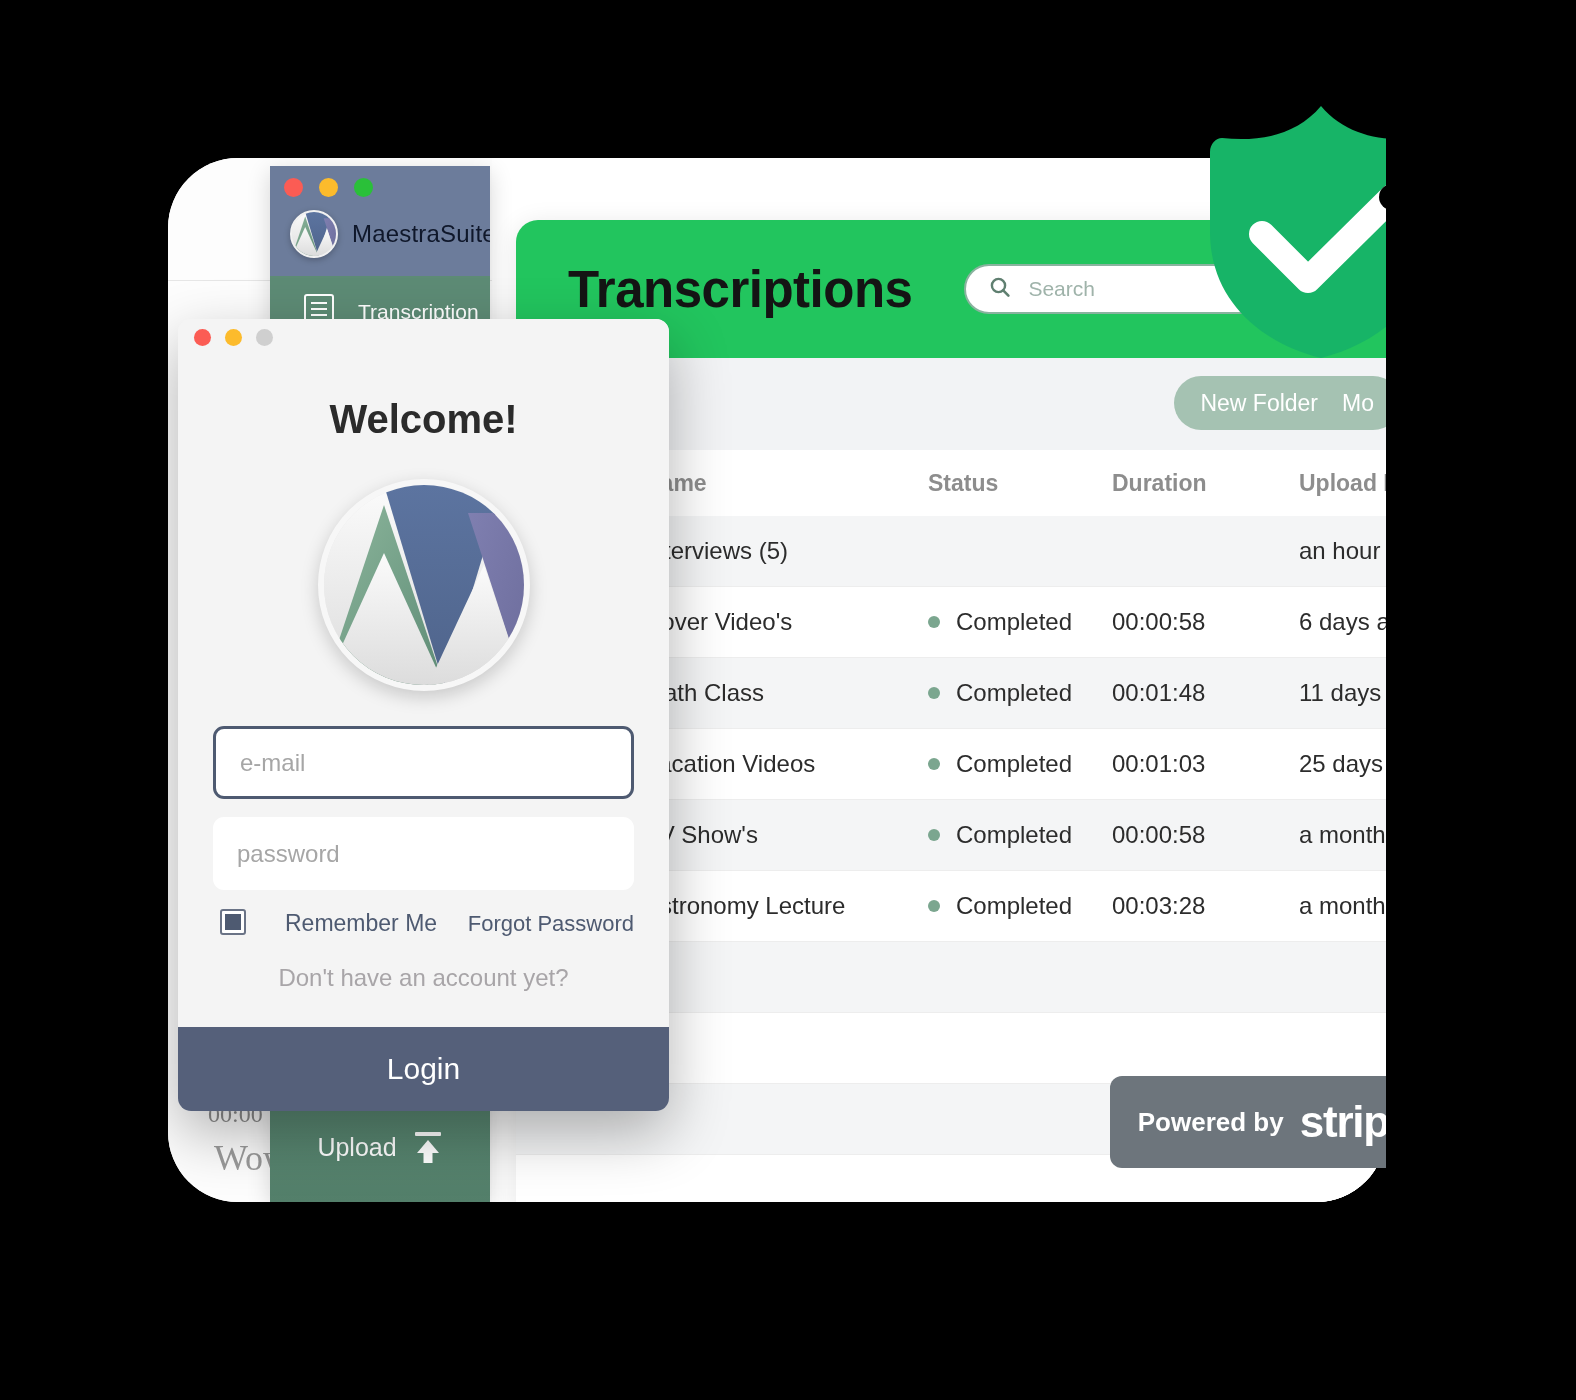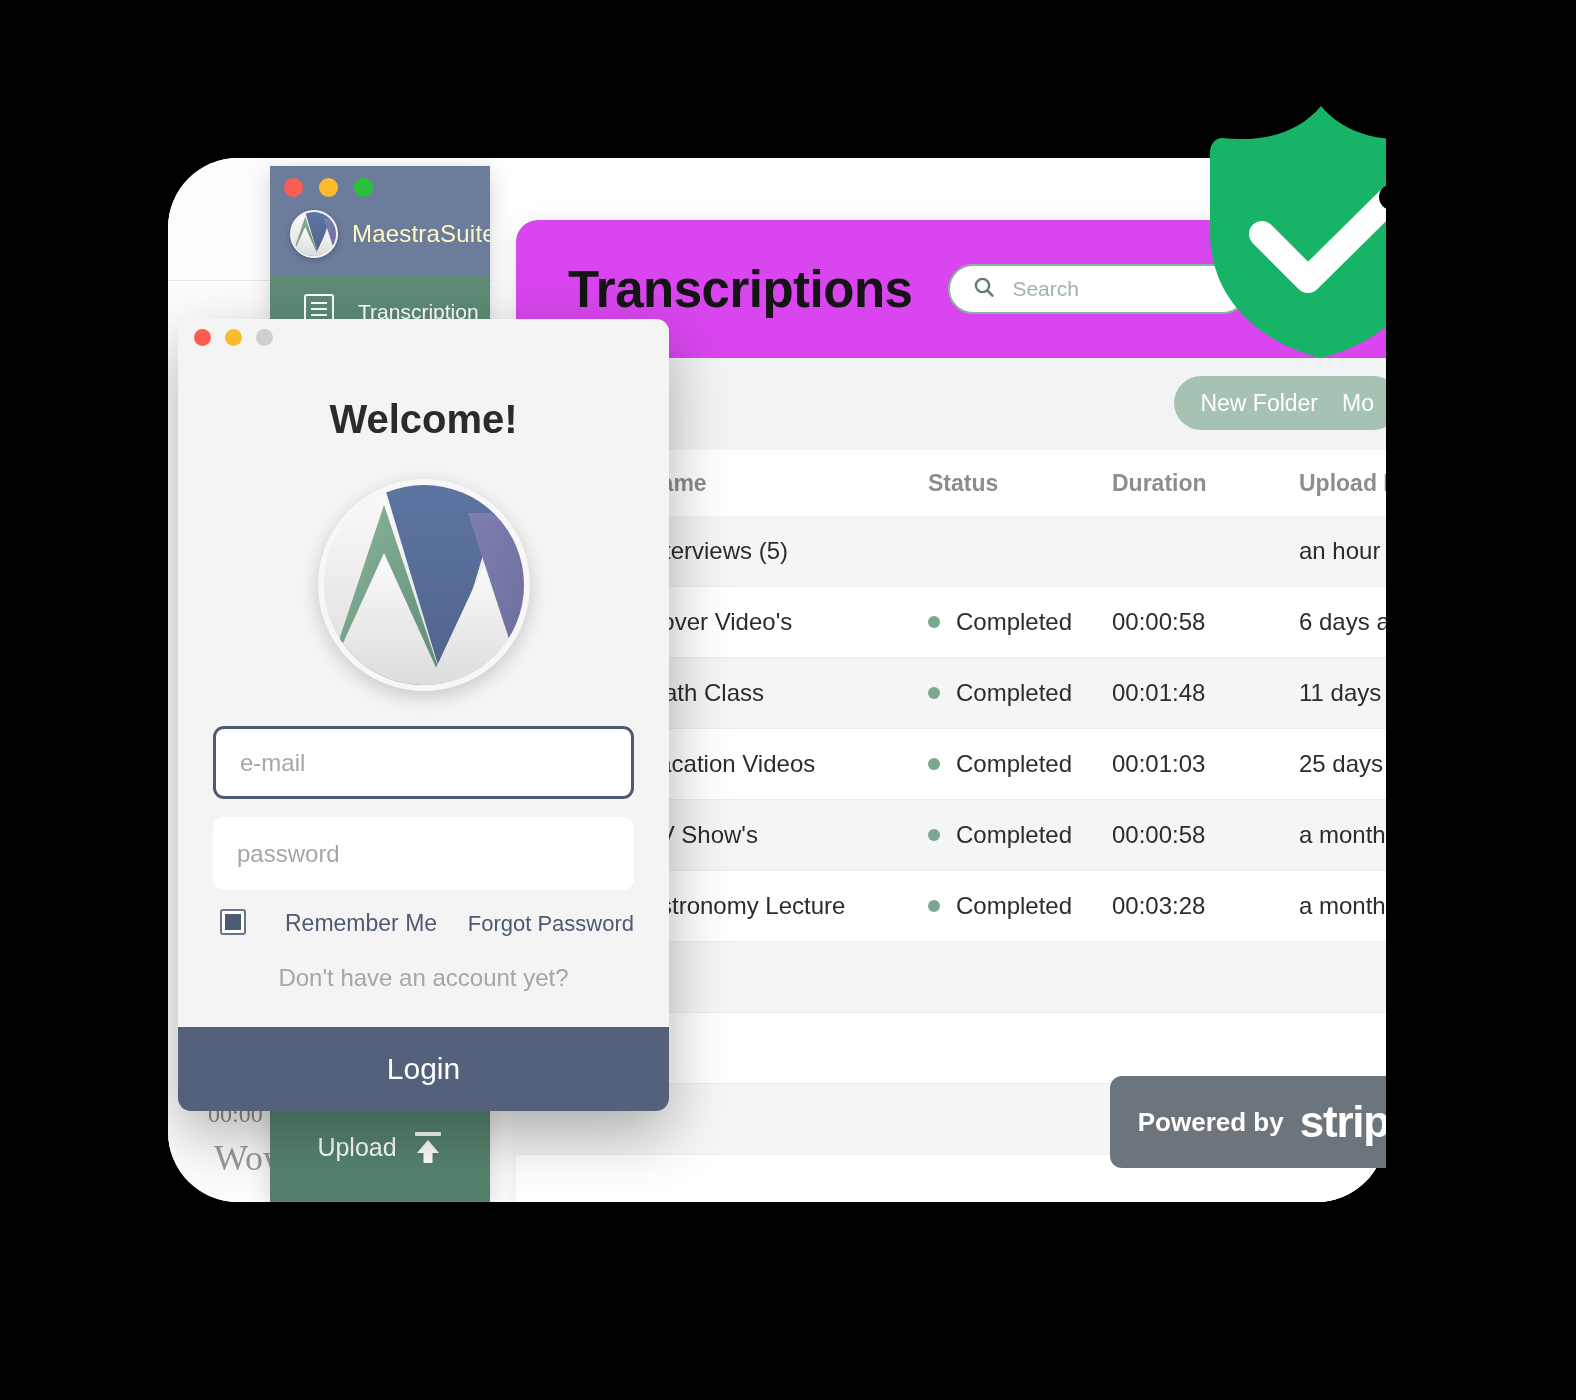--- a/index.html
+++ b/index.html
@@ -95,21 +95,21 @@
   .logo-circle {
     border-radius: 50%;
     background: #e9e9e9;
     box-shadow: 0 2px 6px rgba(0,0,0,0.25);
     overflow: hidden;
     position: relative;
     flex: none;
   }
   #sidebar-logo { width: 44px; height: 44px; border: 2px solid #f1f1f1; }
   #sidebar-brand-name {
-    color: #fef9c3;
+    color: #0f172a;
     font-size: 24px;
     letter-spacing: 0.2px;
     white-space: nowrap;
   }
 
   #sidebar-body {
     position: absolute;
     left: 0;
     top: 110px;
     width: 100%;
@@ -199,25 +199,25 @@
     bottom: 22px;
     background: #ffffff;
     border-radius: 22px 22px 0 0;
     box-shadow: 0 4px 26px rgba(0,0,0,0.10);
     overflow: hidden;
   }
   #content-header {
     position: absolute;
     left: 0; top: 0; right: 0;
     height: 138px;
-    background: #d946ef;
+    background: #22c55e;
     display: flex;
     align-items: center;
     padding-left: 52px;
-    gap: 36px;
+    gap: 52px;
   }
   #page-title {
     font-size: 51px;
     font-weight: bold;
     color: #141414;
     letter-spacing: -0.5px;
     white-space: nowrap;
   }
   #search-box {
     display: flex;

